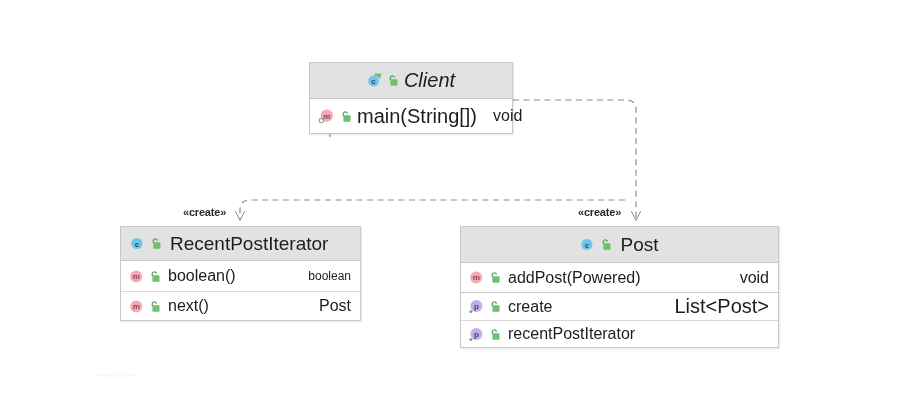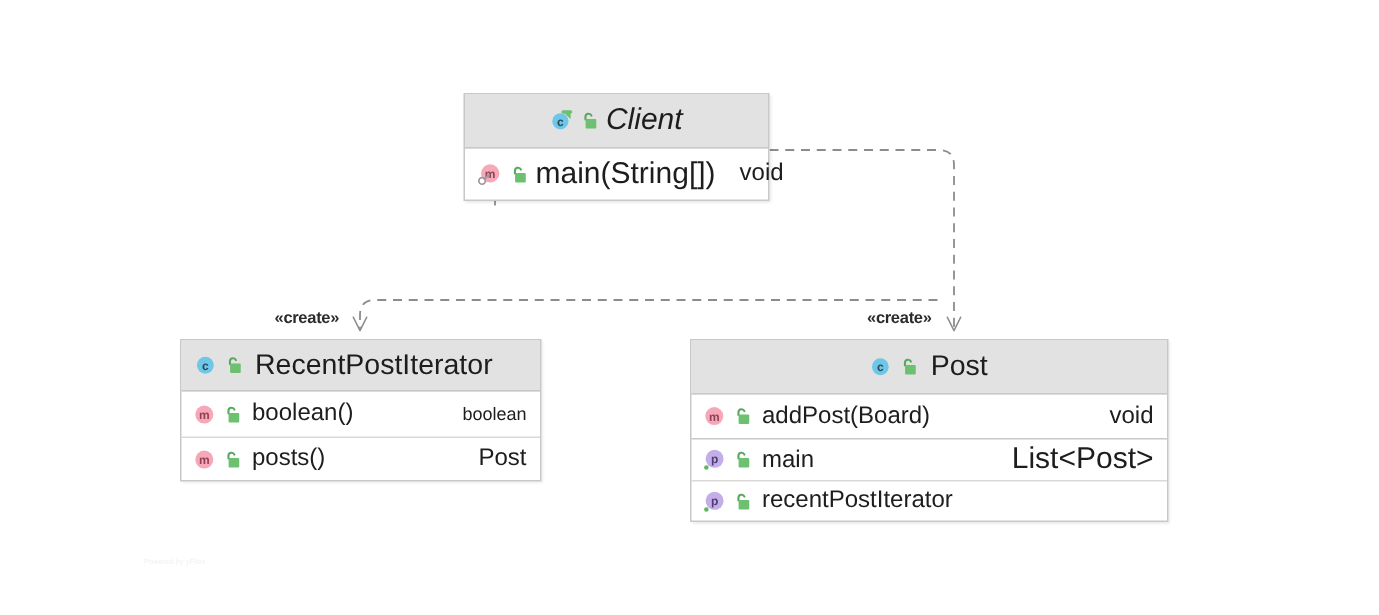--- a/index.html
+++ b/index.html
@@ -201,21 +201,21 @@
           <circle cx="7.2" cy="7.4" r="6" fill="#f7a8b8"></circle>
           <text x="7.2" y="10.4" font-family="Liberation Sans, sans-serif" font-size="8" font-weight="bold" fill="#8d4354" text-anchor="middle">m</text>
         </svg>
       </span>
       <span class="icn">
         <svg width="12" height="13" viewBox="0 0 12 13">
           <path d="M3.3,5.6 L3.3,3.6 A2.1,2.1 0 0 1 7.3,3.1" fill="none" stroke="#57a95c" stroke-width="1.4" stroke-linecap="round"></path>
           <rect x="3.4" y="5.3" width="7.1" height="6.4" rx="0.7" fill="#6cc070"></rect>
         </svg>
       </span>
-      <span class="row-name" style="font-size:16px; margin-left:2px;">posts()</span>
+      <span class="row-name" style="font-size:16px; margin-left:2px;">next()</span>
       <span class="row-spacer"></span>
       <span class="row-type" style="font-size:16px;">Post</span>
     </div>
   </div>
 
   <div class="uml-class" style="left:460px; top:226px; width:319px;">
     <div class="uml-header" style="height:36px;">
       <span class="icn">
         <svg width="15" height="15" viewBox="0 0 15 15">
           <circle cx="6.9" cy="7.5" r="5.6" fill="#6ec6e8"></circle>
@@ -237,40 +237,40 @@
           <circle cx="7.2" cy="7.4" r="6" fill="#f7a8b8"></circle>
           <text x="7.2" y="10.4" font-family="Liberation Sans, sans-serif" font-size="8" font-weight="bold" fill="#8d4354" text-anchor="middle">m</text>
         </svg>
       </span>
       <span class="icn">
         <svg width="12" height="13" viewBox="0 0 12 13">
           <path d="M3.3,5.6 L3.3,3.6 A2.1,2.1 0 0 1 7.3,3.1" fill="none" stroke="#57a95c" stroke-width="1.4" stroke-linecap="round"></path>
           <rect x="3.4" y="5.3" width="7.1" height="6.4" rx="0.7" fill="#6cc070"></rect>
         </svg>
       </span>
-      <span class="row-name" style="font-size:16px; margin-left:2px;">addPost(Board)</span>
+      <span class="row-name" style="font-size:16px; margin-left:2px;">addPost(Powered)</span>
       <span class="row-spacer"></span>
       <span class="row-type" style="font-size:16px;">void</span>
     </div>
 
     <div class="uml-row row-sep-strong" style="height:28px;">
       <span class="icn">
         <svg width="15" height="15" viewBox="0 0 15 15">
           <circle cx="7.4" cy="6.9" r="6" fill="#c3aee8"></circle>
           <text x="7.4" y="9.9" font-family="Liberation Sans, sans-serif" font-size="8" font-weight="bold" fill="#4f3d73" text-anchor="middle">p</text>
           <circle cx="1.9" cy="12.6" r="1.5" fill="#5eb85e"></circle>
         </svg>
       </span>
       <span class="icn">
         <svg width="12" height="13" viewBox="0 0 12 13">
           <path d="M3.3,5.6 L3.3,3.6 A2.1,2.1 0 0 1 7.3,3.1" fill="none" stroke="#57a95c" stroke-width="1.4" stroke-linecap="round"></path>
           <rect x="3.4" y="5.3" width="7.1" height="6.4" rx="0.7" fill="#6cc070"></rect>
         </svg>
       </span>
-      <span class="row-name" style="font-size:16px; margin-left:2px;">main</span>
+      <span class="row-name" style="font-size:16px; margin-left:2px;">create</span>
       <span class="row-spacer"></span>
       <span class="row-type" style="font-size:20px;">List&lt;Post&gt;</span>
     </div>
 
     <div class="uml-row" style="height:27px;">
       <span class="icn">
         <svg width="15" height="15" viewBox="0 0 15 15">
           <circle cx="7.4" cy="6.9" r="6" fill="#c3aee8"></circle>
           <text x="7.4" y="9.9" font-family="Liberation Sans, sans-serif" font-size="8" font-weight="bold" fill="#4f3d73" text-anchor="middle">p</text>
           <circle cx="1.9" cy="12.6" r="1.5" fill="#5eb85e"></circle>

